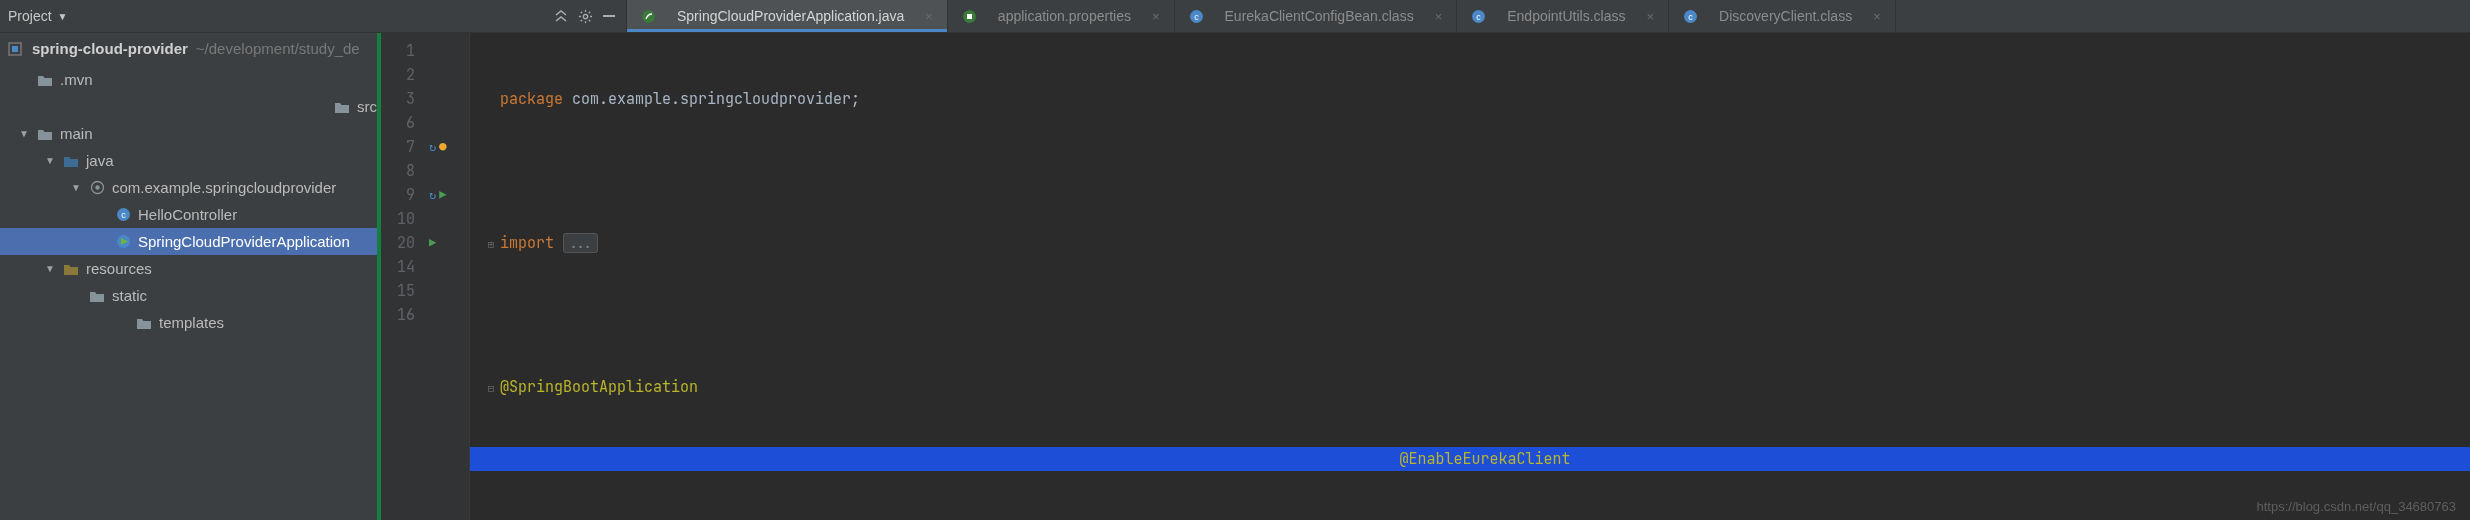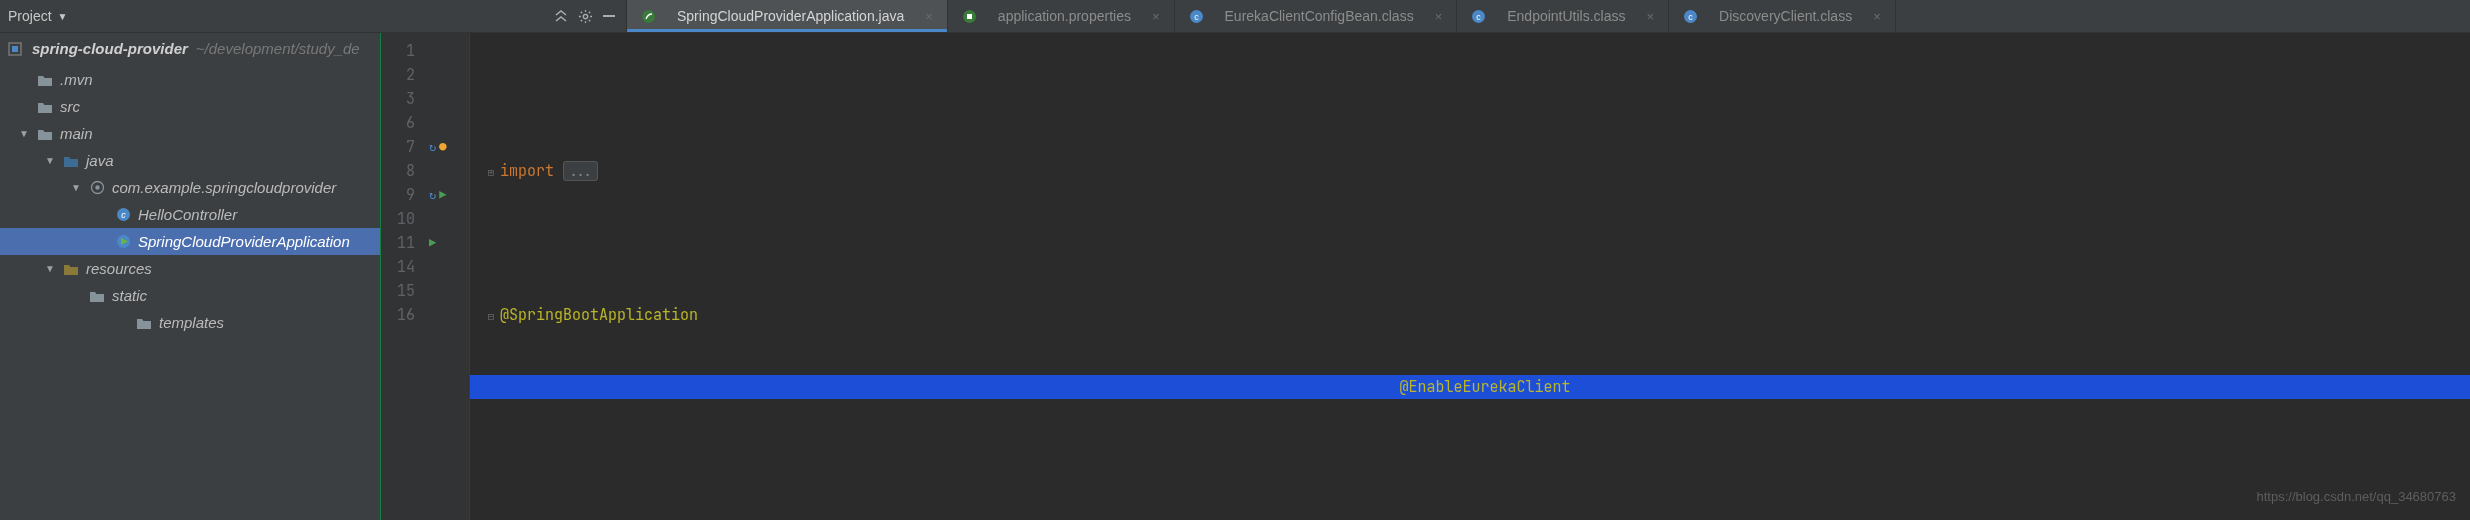--- a/index.html
+++ b/index.html
@@ -51,23 +51,22 @@
     left: 0; right: 0; bottom: 0;
     height: 3px;
     background: #4a88c7;
   }
   .tab .close { color: #6b6b6b; font-size: 13px; }
   .tab .file-icon { display: inline-flex; }
   .main { display: flex; flex: 1; min-height: 0; }
   .sidebar {
     width: 627px;
     background: #3c3f41;
-    border-right: 1px solid #15803d;
+    border-right: 4px solid #15803d;
     overflow: hidden;
-    font-style: italic;
   }
   .breadcrumb-row {
     display: flex;
     align-items: center;
     padding: 7px 6px;
     gap: 8px;
     font-size: 15px;
   }
   .breadcrumb-row .proj { color: #d0d0d0; font-weight: bold; }
   .breadcrumb-row .path { color: #787878; }
@@ -126,21 +125,21 @@
     background: #3c3f41;
     border: 1px solid #555;
     border-radius: 3px;
     color: #808080;
     padding: 0 4px;
     font-size: 14px;
   }
   .watermark {
     position: absolute;
     right: 14px;
-    bottom: 16px;
+    bottom: 6px;
     color: #5e5e5e;
     font-size: 13px;
     font-family: Arial, sans-serif;
   }
   
   .svg-folder { width:16px; height:14px; }
   .svg-class { width:15px; height:15px; }
   .run-tri { color:#499c54; font-size:12px; }
   .reload { color:#4a88c7; font-size:12px; }
   .bulb { color:#f0a732; font-size:12px; }
@@ -240,21 +239,21 @@
       <div class="tree" id="tree">
           <div class="tree-row" style="padding-left: 18px;">
             <span class="arrow blank">▶</span>
             <span class="node-icon">
               <svg class="svg-folder" viewBox="0 0 16 14">
                 <path d="M1 3h5l1.5 2H15v8H1z" fill="#87939a"></path>
               </svg>
             </span>
             <span>.mvn</span>
           </div>
-          <div class="tree-row" style="padding-left: 18px;">
+          <div class="tree-row" style="padding-left: 18px; justify-content: flex-end;">
             <span class="arrow blank">▶</span>
             <span class="node-icon">
               <svg class="svg-folder" viewBox="0 0 16 14">
                 <path d="M1 3h5l1.5 2H15v8H1z" fill="#87939a"></path>
               </svg>
             </span>
             <span>src</span>
           </div>
           <div class="tree-row" style="padding-left: 18px;">
             <span class="arrow ">▼</span>
@@ -338,21 +337,21 @@
       <div class="gutter">
         <div class="line-nums" id="linenums">
             <div>1</div>
             <div>2</div>
             <div>3</div>
             <div>6</div>
             <div>7</div>
             <div>8</div>
             <div>9</div>
             <div>10</div>
-            <div>11</div>
+            <div>20</div>
             <div>14</div>
             <div>15</div>
             <div>16</div>
           </div>
         <div class="gutter-icons">
           <div class="grow"></div>
           <div class="grow"></div>
           <div class="grow"></div>
           <div class="grow"></div>
           <div class="grow">
@@ -367,20 +366,21 @@
           <div class="grow"></div>
           <div class="grow">
               <span class="run-tri">▶</span>
             </div>
           <div class="grow"></div>
           <div class="grow"></div>
           <div class="grow"></div>
         </div>
       </div>
       <div class="code">
+        <div class="code-line"><span class="fold-box"> </span><span class="kw">package</span><span class="pkg"> com.example.springcloudprovider;</span></div>
         <div class="code-line"></div>
         <div class="code-line"><span class="fold-box">⊞</span><span class="kw">import</span> <span class="folded">...</span></div>
         <div class="code-line"></div>
         <div class="code-line"><span class="fold-box">⊟</span><span class="ann">@SpringBootApplication</span></div>
         <div class="code-line hl"><span class="fold-box"> </span><span class="ann">@EnableEurekaClient</span></div>
         <div class="code-line"></div>
         
         
         
         

